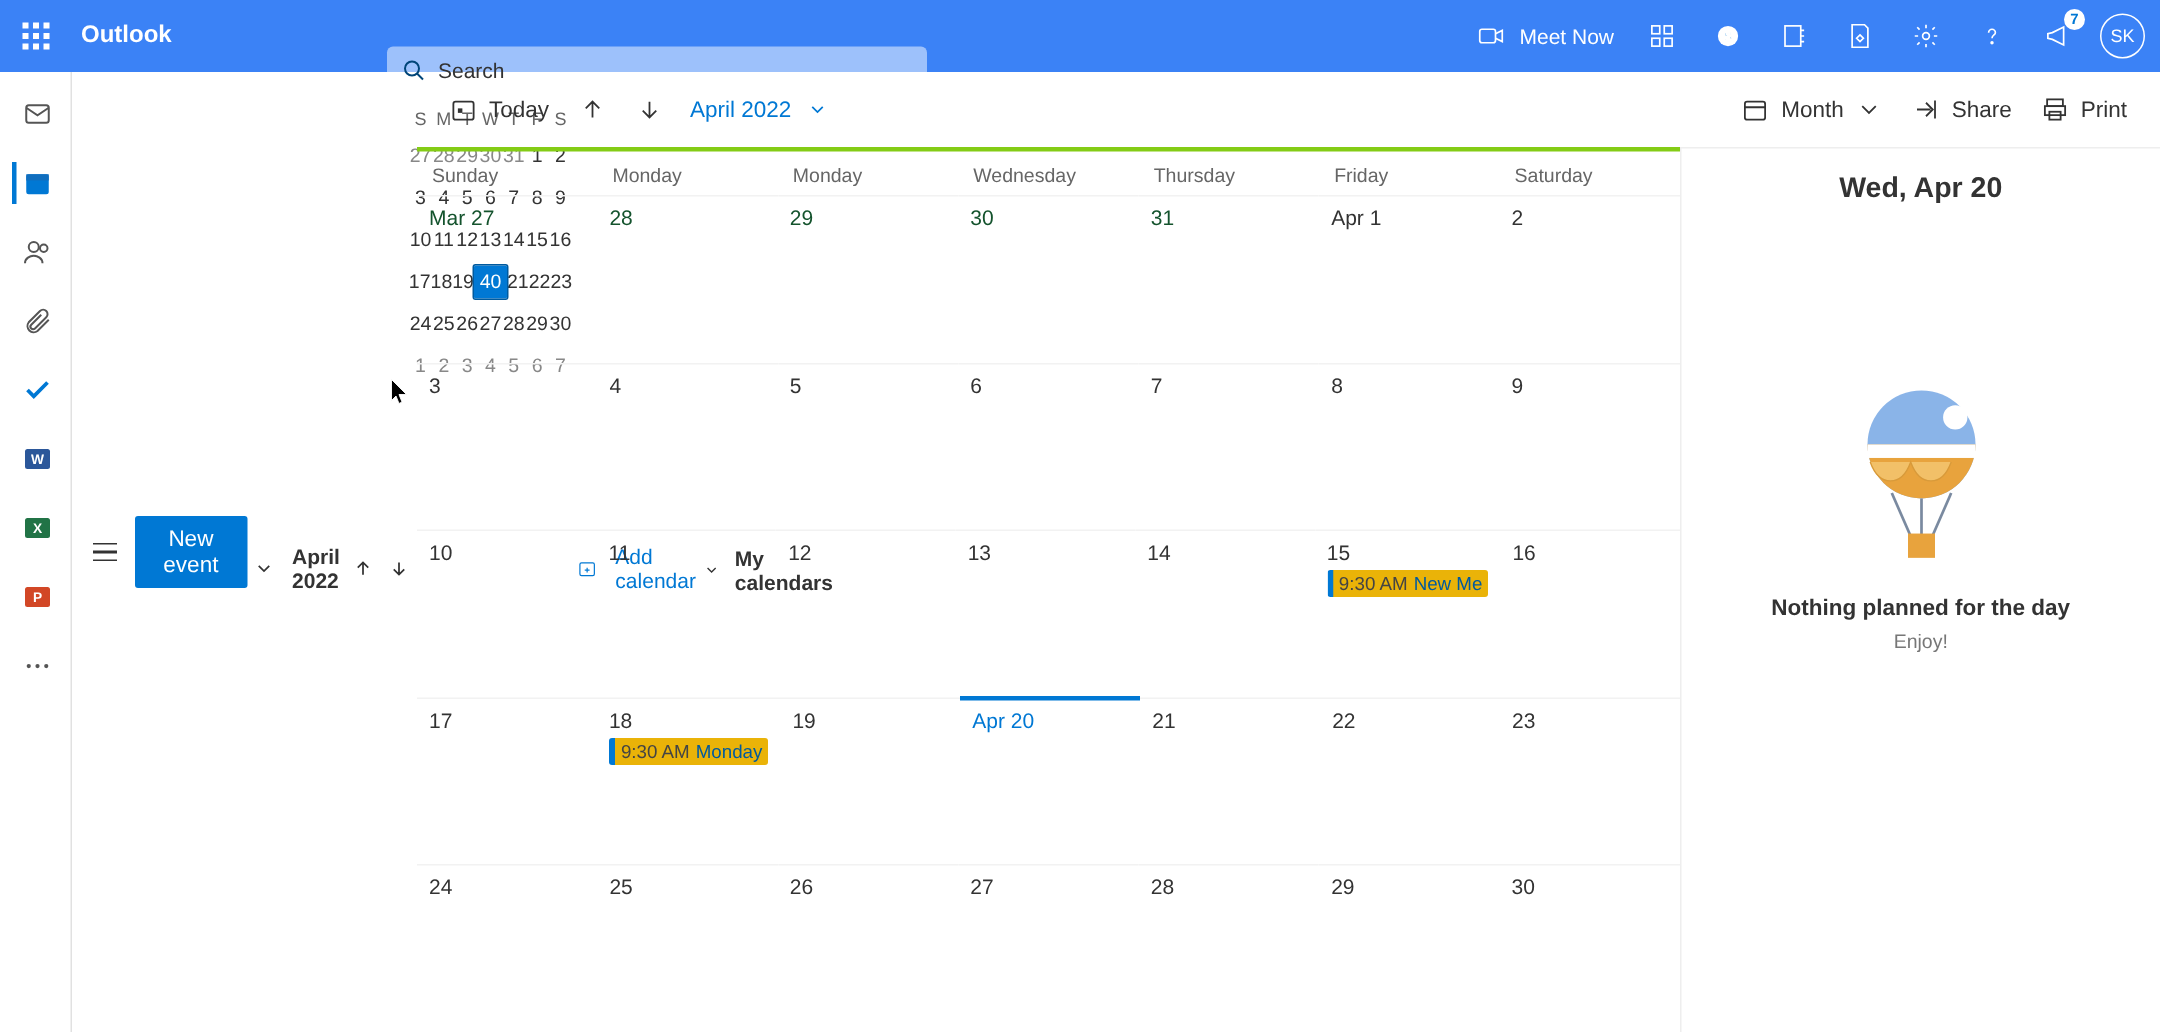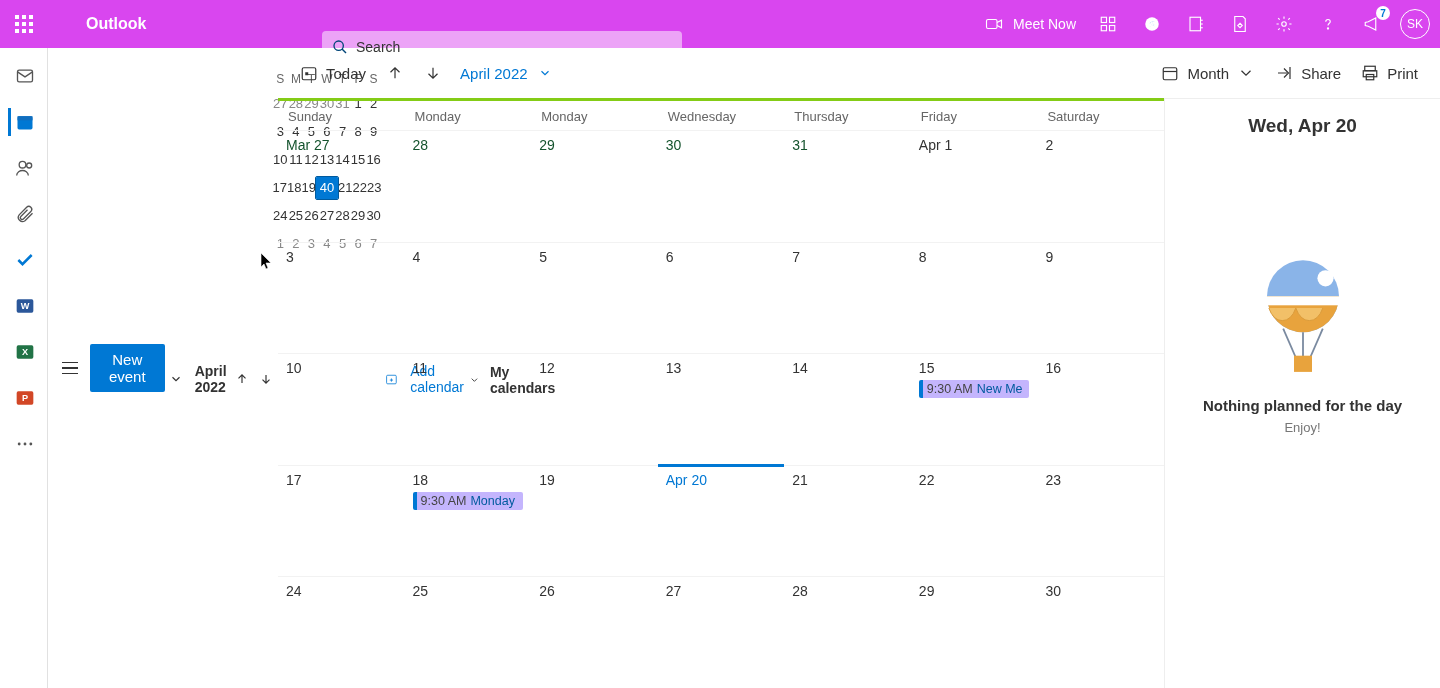--- a/index.html
+++ b/index.html
@@ -1,19 +1,19 @@
 <!DOCTYPE html>
 <html><head>
 <meta charset="utf-8">
 <style>
   * { box-sizing: border-box; margin: 0; padding: 0; font-family: "Segoe UI", Arial, sans-serif; }
   body { width: 1440px; height: 688px; overflow: hidden; background: #fff; color: #333; }
 
   
-  .topbar { height: 48px; background: #d946ef; display: flex; align-items: center; color: #fff; gap: 32px; }
+  .topbar { height: 48px; background: #3b82f6; display: flex; align-items: center; color: #fff; }
   .waffle { width: 48px; height: 48px; display: flex; align-items: center; justify-content: center; cursor: pointer; }
   .waffle-grid { display: grid; grid-template-columns: repeat(3, 4px); grid-template-rows: repeat(3,4px); gap: 3px; }
   .waffle-grid span { width:4px; height:4px; background:#fff; }
   .app-name { font-size: 16px; font-weight: 600; padding-left: 6px; width: 210px; }
   .search-wrap { flex: 0 0 360px; height: 32px; background: rgba(255,255,255,.5); border-radius: 4px; display:flex; align-items:center; padding: 0 10px; margin-top: 46px; }
   .search-wrap svg { width:16px; height:16px; fill:none; stroke:#004578; stroke-width:2; }
   .search-wrap input { flex:1; border:none; background:transparent; outline:none; font-size:14px; margin-left:8px; color:#333; }
   .search-wrap input::placeholder { color:#333; }
   .topbar-spacer { flex: 1; }
   .topbar-right { display:flex; align-items:center; height: 48px; }
@@ -79,26 +79,26 @@
   .dayhdr { display:grid; grid-template-columns: repeat(7, 1fr); }
   .dayhdr div { padding:8px 10px 6px; font-size:13px; color:#666; }
   .weeks { flex:1; display:grid; grid-template-rows: repeat(5, 1fr); }
   .week { display:grid; grid-template-columns: repeat(7,1fr); }
   .cell { border-top:1px solid #f2f2f2; padding:6px 8px; position:relative; font-size:14px; cursor:pointer; }
   .cell .num { color:#333; }
   .cell.other .num { color:#14532d; }
   .cell.today { }
   .cell.today::before { content:""; position:absolute; top:-2px; left:0; right:0; height:3px; background:#0078d4; }
   .cell.today .num { color:#0078d4; font-weight:400; }
-  .event { margin-top:4px; background:#c4b5fd; border-left:4px solid #0078d4; padding:2px 4px; font-size:12.5px; border-radius:2px; white-space:nowrap; overflow:hidden; }
+  .event { margin-top:4px; background:#eab308; border-left:4px solid #0078d4; padding:2px 4px; font-size:12.5px; border-radius:2px; white-space:nowrap; overflow:hidden; }
   .event .time { color:#444; margin-right:4px; }
   .event .title { color:#005a9e; }
 
   
-  .agenda { width:276px; border-left:1px solid #eee; padding:16px 18px; display:flex; flex-direction:column; align-items:center; border-top:1px solid #eee; }
+  .agenda { width:320px; border-left:1px solid #eee; padding:16px 18px; display:flex; flex-direction:column; align-items:center; border-top:1px solid #eee; }
   .agenda-date { font-size:19px; font-weight:600; align-self:center; }
   .balloon { margin-top:120px; width:90px; height:120px; }
   .agenda-msg { margin-top:20px; font-weight:600; font-size:15px; color:#333;}
   .agenda-sub { margin-top:6px; font-size:13px; color:#777; }
 
   .cursor-fake { position:absolute; left:260px; top:252px; width:12px; height:18px; pointer-events:none; }
 </style>
 </head>
 <body>
 

